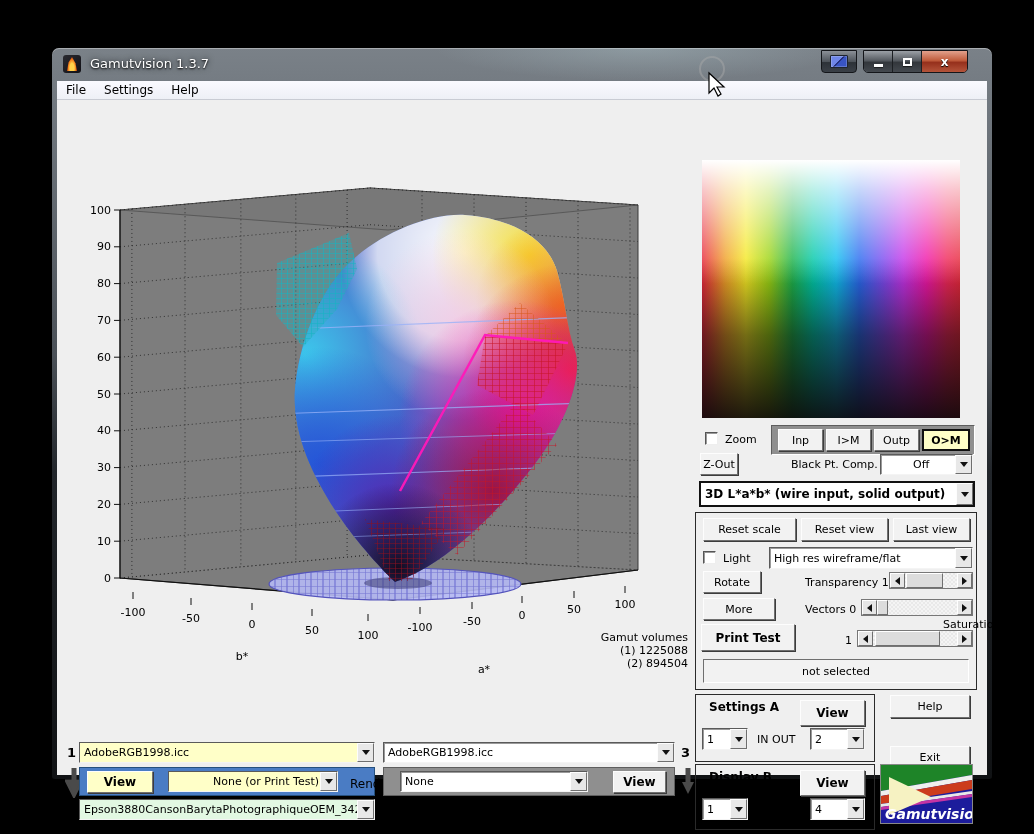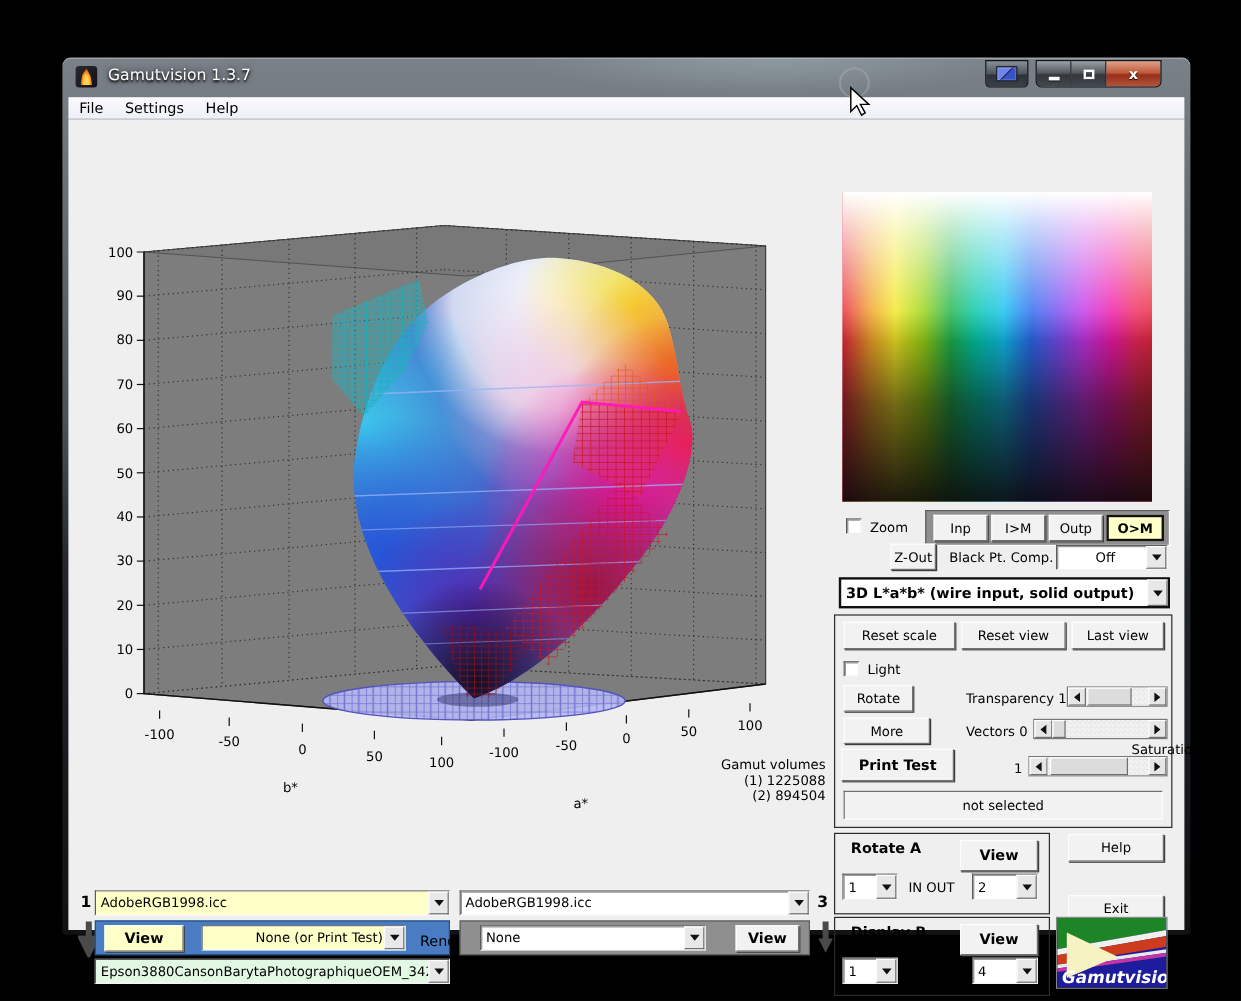--- a/index.html
+++ b/index.html
@@ -340,21 +340,21 @@
 
     <div class="checkbox" style="left:648px;top:332px;"></div>
     <span class="lbl" style="left:668px;top:333px;">Zoom</span>
 
     <div class="panel-sunken" style="left:714px;top:325px;width:204px;height:30px;"></div>
     <div class="btn" style="left:721px;top:329px;width:45px;height:22px;">Inp</div>
     <div class="btn" style="left:769px;top:329px;width:45px;height:22px;">I&gt;M</div>
     <div class="btn" style="left:817px;top:329px;width:45px;height:22px;">Outp</div>
     <div class="btn bold" style="left:865px;top:329px;width:48px;height:22px;background:#ffffc8;border:2px solid #111;box-shadow:none;">O&gt;M</div>
 
-    <div class="btn" style="left:643px;top:353px;width:38px;height:22px;margin-left:42px;">Z-Out</div>
+    <div class="btn" style="left:643px;top:353px;width:38px;height:22px;">Z-Out</div>
     <span class="lbl" style="left:734px;top:358px;">Black Pt. Comp.</span>
     <div class="combo" style="left:823px;top:354px;width:93px;height:21px;padding-left:28px;">
       <span class="val">Off</span>
           <span class="dd">
             <span class="tri-down"></span>
           </span>
     </div>
 
     <div class="combo" style="left:642px;top:381px;width:276px;height:26px;border:2px solid #111;box-shadow:none;font-weight:bold;font-size:12px;">
       <span class="val">3D L*a*b* (wire input, solid output)</span>
@@ -363,20 +363,26 @@
           </span>
     </div>
 
     <div class="groupbox" style="left:638px;top:412px;width:282px;height:178px;"></div>
     <div class="btn" style="left:646px;top:418px;width:93px;height:23px;">Reset scale</div>
     <div class="btn" style="left:744px;top:418px;width:87px;height:23px;">Reset view</div>
     <div class="btn" style="left:836px;top:418px;width:77px;height:23px;">Last view</div>
 
     <div class="checkbox" style="left:646px;top:451px;"></div>
     <span class="lbl" style="left:666px;top:452px;">Light</span>
+    <div class="combo" style="left:712px;top:447px;width:204px;height:22px;">
+      <span class="val">High res wireframe/flat</span>
+          <span class="dd">
+            <span class="tri-down"></span>
+          </span>
+    </div>
 
     <div class="btn" style="left:646px;top:471px;width:58px;height:22px;">Rotate</div>
     <span class="lbl" style="left:748px;top:476px;">Transparency 1</span>
     <div class="hslider" style="left:832px;top:472px;width:84px;">
       <span class="sl-btn">
             <span class="tri-l"></span>
           </span>
       <span class="sl-track">
             <span class="sl-thumb" style="left:2%;width:72%;"></span>
           </span>
@@ -410,21 +416,21 @@
             <span class="sl-thumb" style="left:2%;width:78%;"></span>
           </span>
       <span class="sl-btn">
             <span class="tri-r"></span>
           </span>
     </div>
 
     <div style="position:absolute;left:646px;top:559px;width:266px;height:24px;background:#f2f2f2;border:1px solid;border-color:#6f6f6f #fff #fff #6f6f6f;display:flex;align-items:center;justify-content:center;font-size:11px;">not selected</div>
 
     <div class="groupbox" style="left:638px;top:594px;width:180px;height:68px;"></div>
-    <span class="lbl bold" style="left:652px;top:600px;font-size:12px;">Rotate A</span>
+    <span class="lbl bold" style="left:652px;top:600px;font-size:12px;">Settings A</span>
     <div class="btn bold" style="left:743px;top:600px;width:65px;height:26px;font-size:12px;">View</div>
     <div class="combo" style="left:645px;top:628px;width:46px;height:22px;">
       <span class="val">1</span>
           <span class="dd">
             <span class="tri-down"></span>
           </span>
     </div>
     <span class="lbl" style="left:700px;top:633px;">IN  OUT</span>
     <div class="combo" style="left:753px;top:628px;width:55px;height:22px;">
       <span class="val">2</span>

